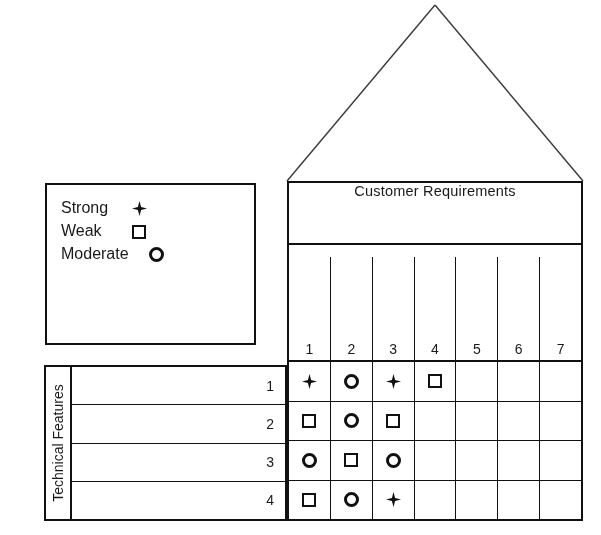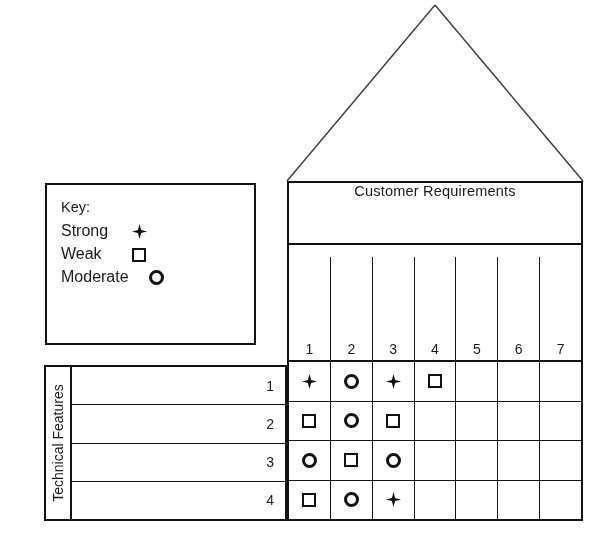--- a/index.html
+++ b/index.html
@@ -240,21 +240,20 @@
 
 <div id="canvas">
 
   <svg class="roof-svg" viewBox="0 0 310 185" aria-hidden="true">
     <line x1="7" y1="181" x2="155" y2="5"></line>
     <line x1="155" y1="5" x2="303" y2="181"></line>
   </svg>
 
   <div class="key-box">
     <div class="key-list">
-      <div class="key-title">Key:</div>
 
       <div class="key-row key-row-strong">
         <span class="key-label">Strong</span>
         <span class="key-sym">
           <span class="sym sym-strong">
             <svg viewBox="0 0 16 16">
                 <path d="M8 0 L9.7 6.3 L16 8 L9.7 9.7 L8 16 L6.3 9.7 L0 8 L6.3 6.3 Z"></path>
               </svg>
           </span>
         </span>

